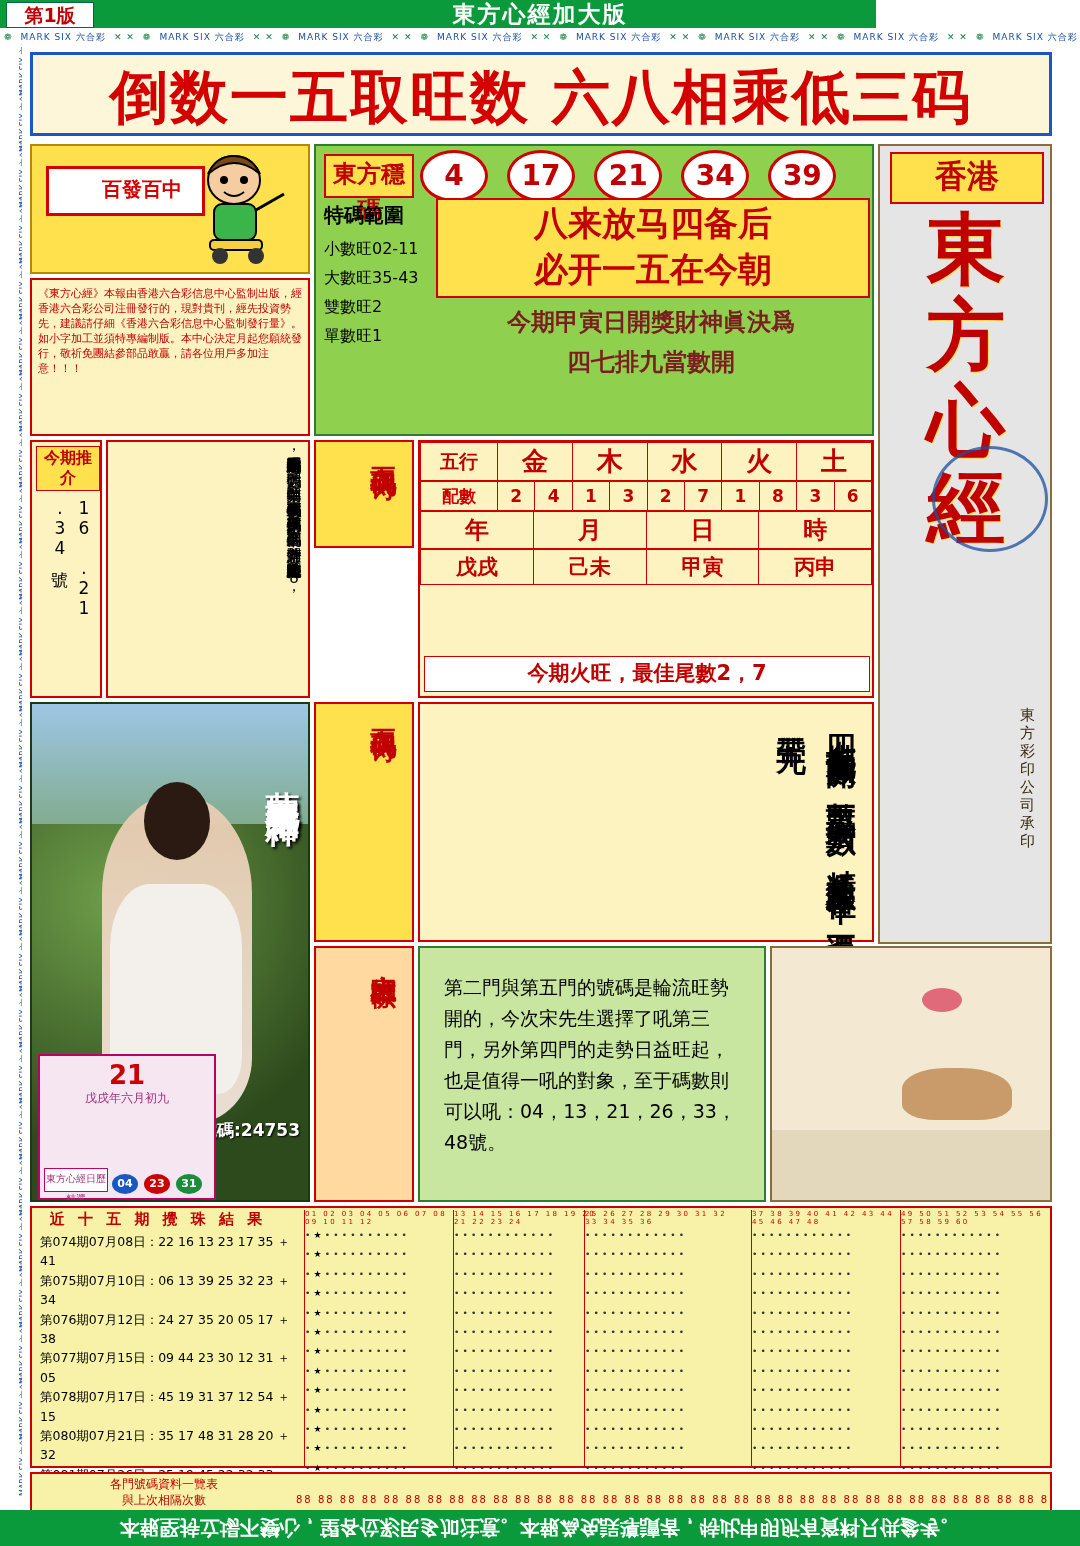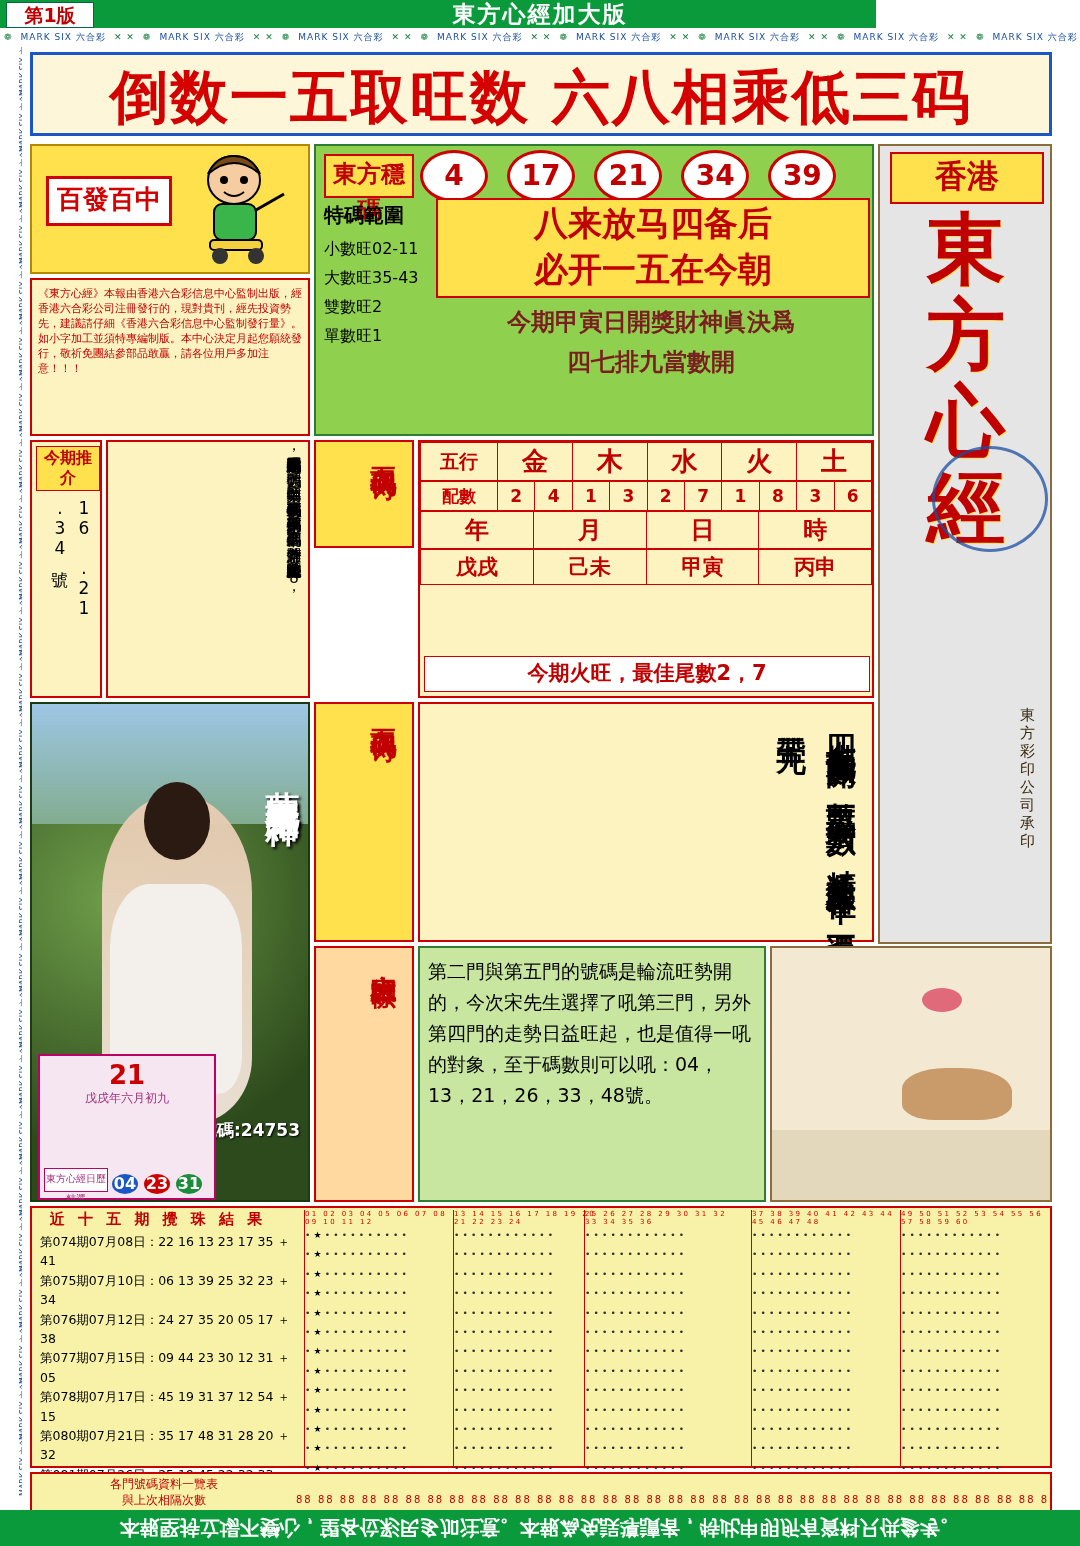--- a/index.html
+++ b/index.html
@@ -28,22 +28,22 @@
 
   
   .headline{position:absolute;left:8px;top:6px;width:1022px;height:84px;background:#fdf6d8;border:3px solid #1b57c4;}
   .headline .txt{position:absolute;left:0;top:0;width:100%;height:84px;line-height:84px;text-align:center;
                  font-size:58px;font-weight:bold;color:#d40000;letter-spacing:2px;
                  font-family:"DejaVu Sans","Liberation Sans",sans-serif;}
 
   
   .box{position:absolute;box-sizing:border-box;}
   .cartoon{left:8px;top:98px;width:280px;height:130px;background:#ffe14d;border:2px solid #b58900;}
-  .badge100{position:absolute;left:14px;top:30px;width:120px;height:44px;background:#ffffff;border:3px solid #d40000;
-            color:#d40000;font-weight:bold;font-size:26px;line-height:40px;text-align:center;}
+  .badge100{position:absolute;left:14px;top:20px;width:120px;height:44px;background:#ffffff;border:3px solid #d40000;
+            color:#d40000;font-weight:bold;font-size:20px;line-height:40px;text-align:center;padding-left:33px;}
   .kid{position:absolute;right:8px;top:4px;width:130px;height:120px;}
 
   .redtext{left:8px;top:232px;width:280px;height:158px;background:#fdf3c0;border:2px solid #c00;
            color:#c00000;font-size:11px;line-height:15px;padding:6px;overflow:hidden;}
 
   .eastbox{left:292px;top:98px;width:560px;height:292px;background:#8fd14f;border:2px solid #2e7d32;}
   .eastlbl{position:absolute;left:8px;top:8px;width:86px;height:40px;background:#ffe14d;border:2px solid #c00;
            color:#c00000;font-size:24px;font-weight:bold;line-height:36px;text-align:center;}
   .balls{position:absolute;left:104px;top:4px;width:450px;height:52px;}
   .ball{display:inline-block;width:62px;height:46px;border-radius:50%;background:#ffffff;border:3px solid #c00;
@@ -104,29 +104,29 @@
   .photo .hair{position:absolute;left:112px;top:78px;width:66px;height:78px;background:#2a1a12;border-radius:50%;}
   .photo .dress{position:absolute;left:78px;top:180px;width:132px;height:210px;background:#f3f0ec;
       border-radius:30% 30% 18% 18%;}
   .vlabel{position:absolute;right:2px;top:60px;width:40px;color:#ffffff;font-size:34px;font-weight:bold;
           writing-mode:vertical-rl;text-orientation:upright;letter-spacing:4px;text-shadow:2px 2px 3px #000;}
   .cal{position:absolute;left:6px;top:350px;width:174px;height:142px;background:#f6e6f2;border:2px solid #b06;}
   .cal .n{position:absolute;left:0;top:4px;width:100%;text-align:center;color:#c00;font-size:26px;font-weight:bold;}
   .cal .s{position:absolute;left:0;top:34px;width:100%;text-align:center;color:#a0307a;font-size:12px;}
   .cal .tag{position:absolute;left:4px;bottom:6px;width:62px;height:22px;background:#ffffff;border:1px solid #b06;
             color:#a0307a;font-size:10px;text-align:center;line-height:20px;}
-  .cal .cb{position:absolute;bottom:4px;width:26px;height:20px;border-radius:50%;color:#fff;font-size:16px;
+  .cal .cb{position:absolute;bottom:4px;width:26px;height:20px;border-radius:50%;color:#fff;font-size:11px;
            font-weight:bold;text-align:center;line-height:20px;}
   .phone{position:absolute;right:8px;bottom:58px;color:#ffffff;font-size:17px;font-weight:bold;text-shadow:1px 1px 2px #000;}
 
   .songmaster{left:292px;top:900px;width:100px;height:256px;background:#ffd9a0;border:2px solid #c00;
         color:#c00000;font-size:26px;font-weight:bold;writing-mode:vertical-rl;text-orientation:upright;
         padding:6px 10px;letter-spacing:2px;}
   .article{left:396px;top:900px;width:348px;height:256px;background:#c8e6a0;border:2px solid #2e7d32;
-           color:#000;font-size:19px;line-height:31px;padding:8px;overflow:hidden;}
+           color:#000;font-size:19px;line-height:31px;padding:24px;overflow:hidden;}
   .artpic{left:748px;top:900px;width:282px;height:256px;background:#f3e9d2;border:2px solid #8a6d3b;overflow:hidden;}
   .artpic .sun{position:absolute;left:150px;top:40px;width:40px;height:24px;background:#e06a7a;border-radius:50%;}
   .artpic .horse{position:absolute;left:130px;top:120px;width:110px;height:52px;background:#c99a6a;
                  border-radius:40% 46% 30% 30%;}
   .artpic .ground{position:absolute;left:0;bottom:0;width:100%;height:70px;background:#e3d7bc;}
 
   
   .results{left:8px;top:1160px;width:1022px;height:262px;background:#f7f2a8;border:2px solid #c00;}
   .res-title{position:absolute;left:6px;top:2px;width:240px;height:20px;color:#c00000;font-size:15px;
              font-weight:bold;letter-spacing:4px;text-align:center;}

